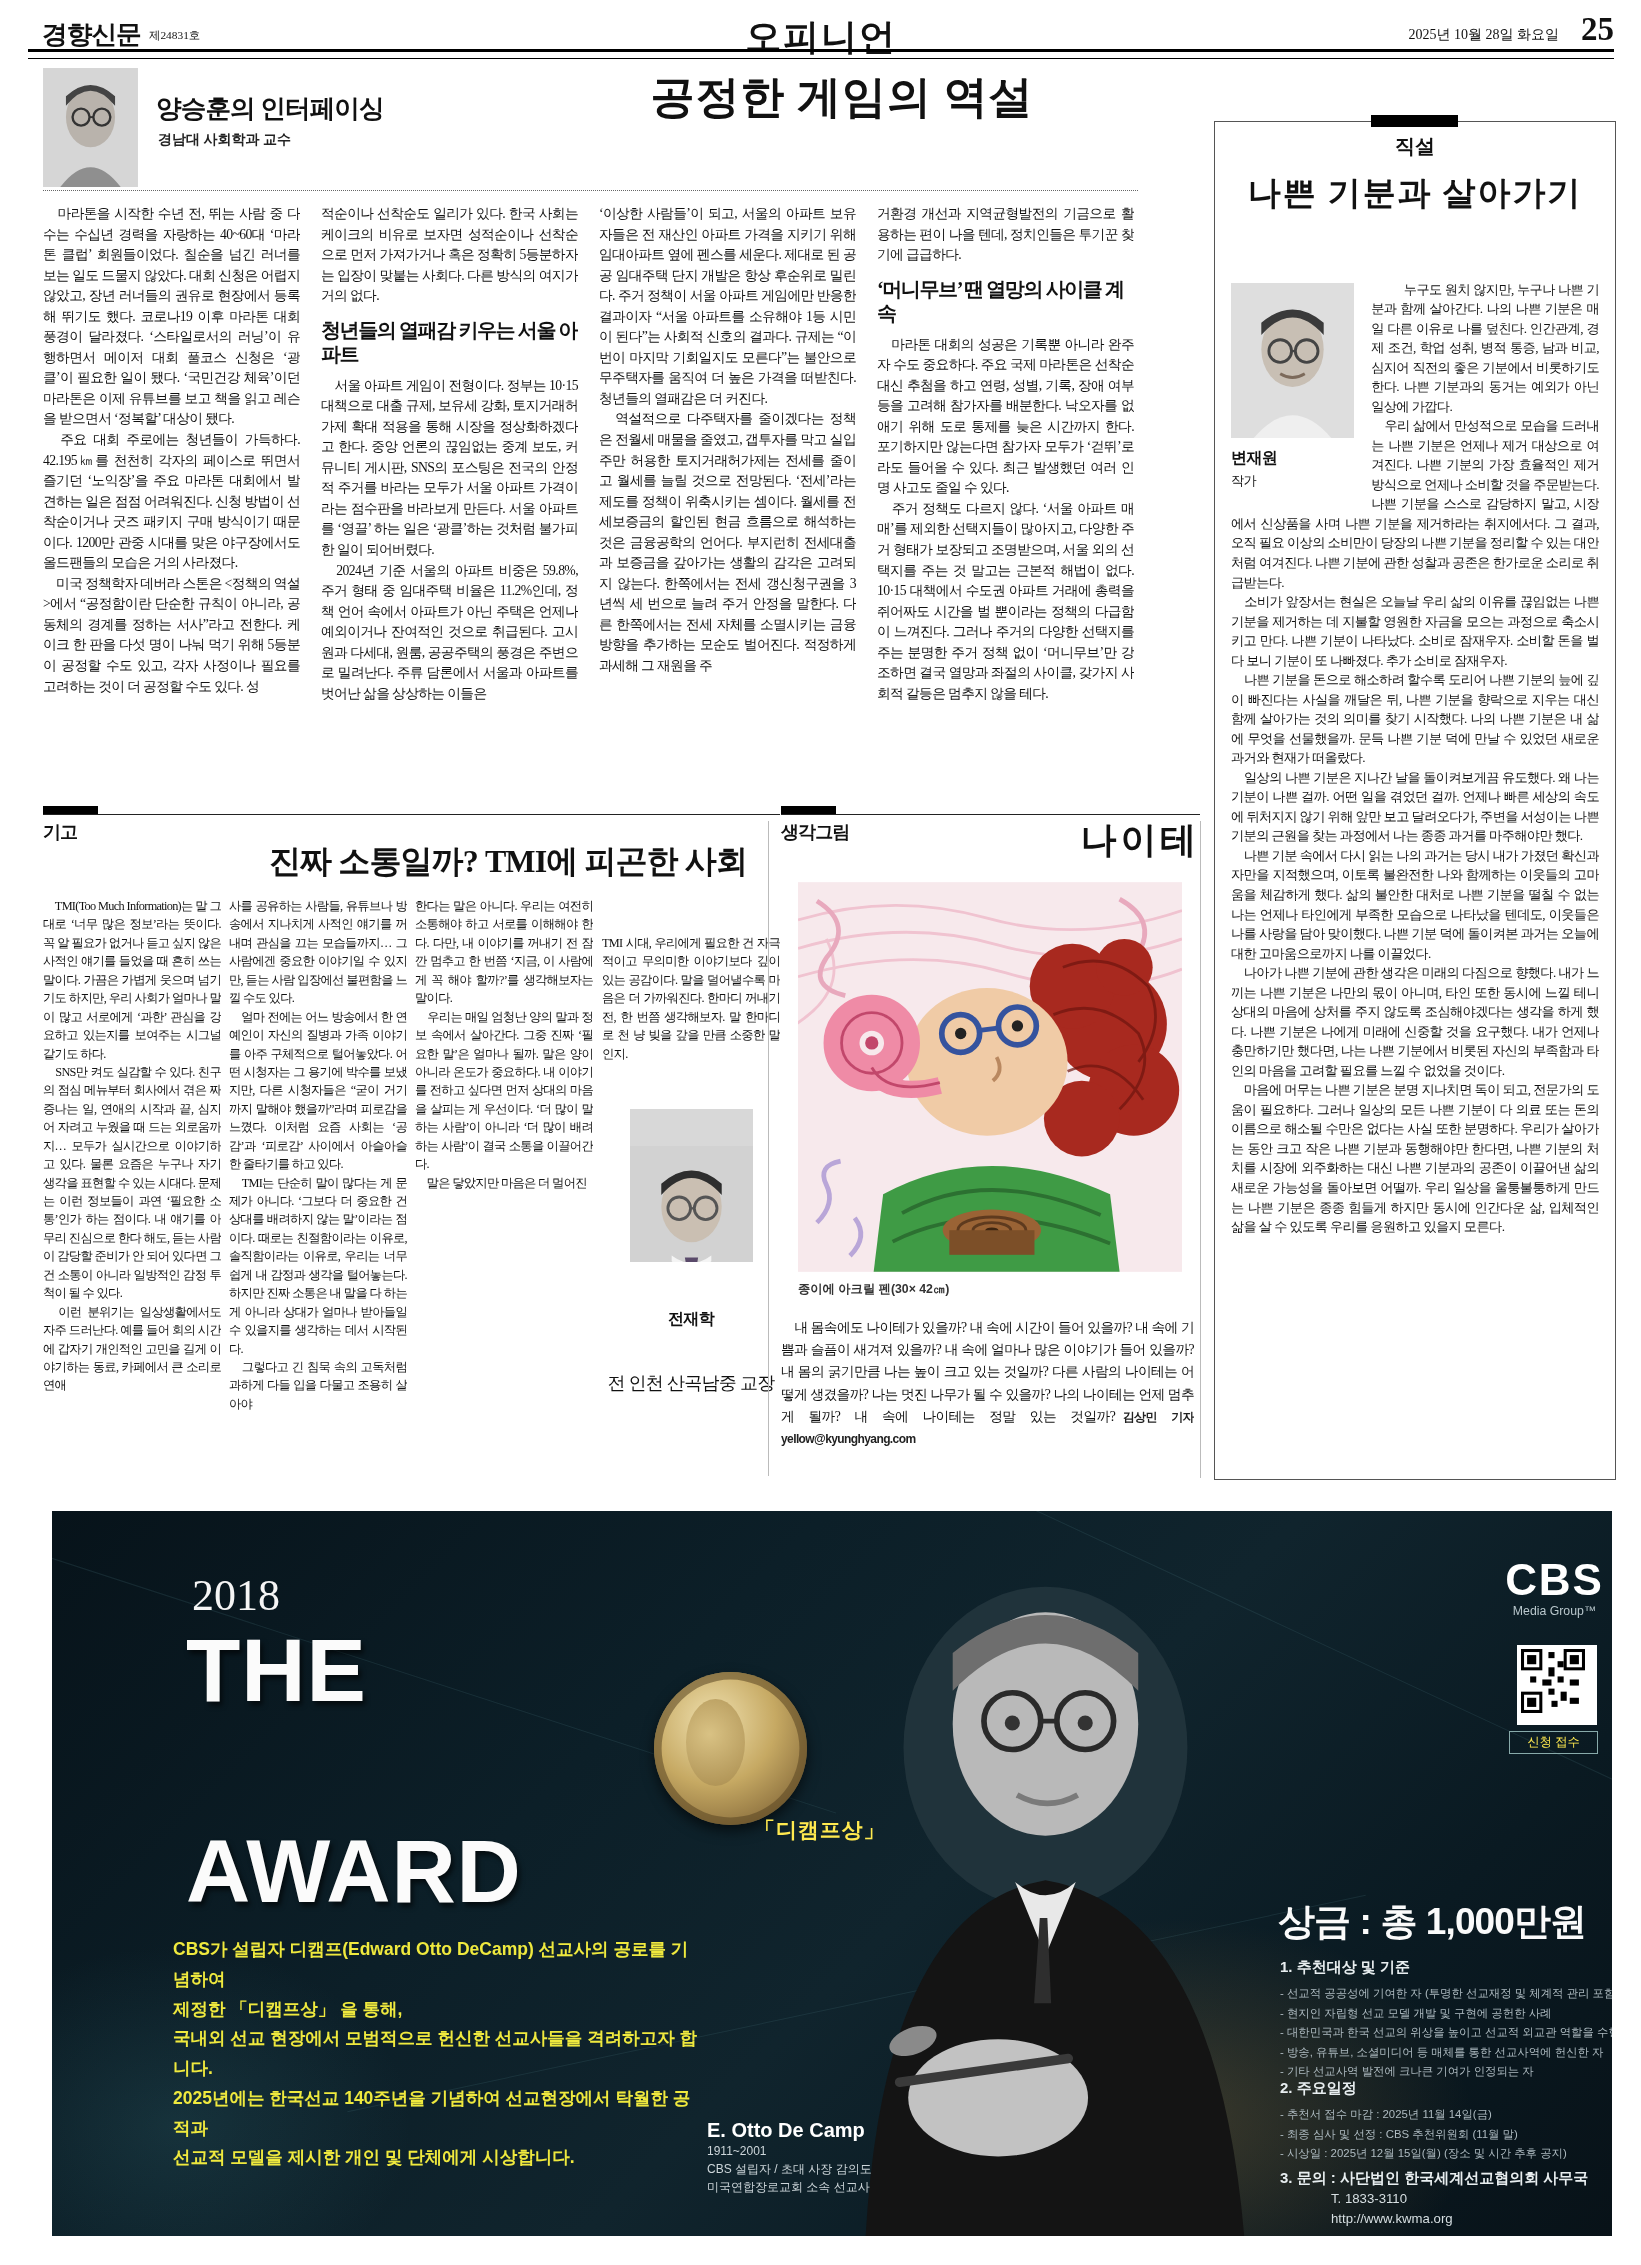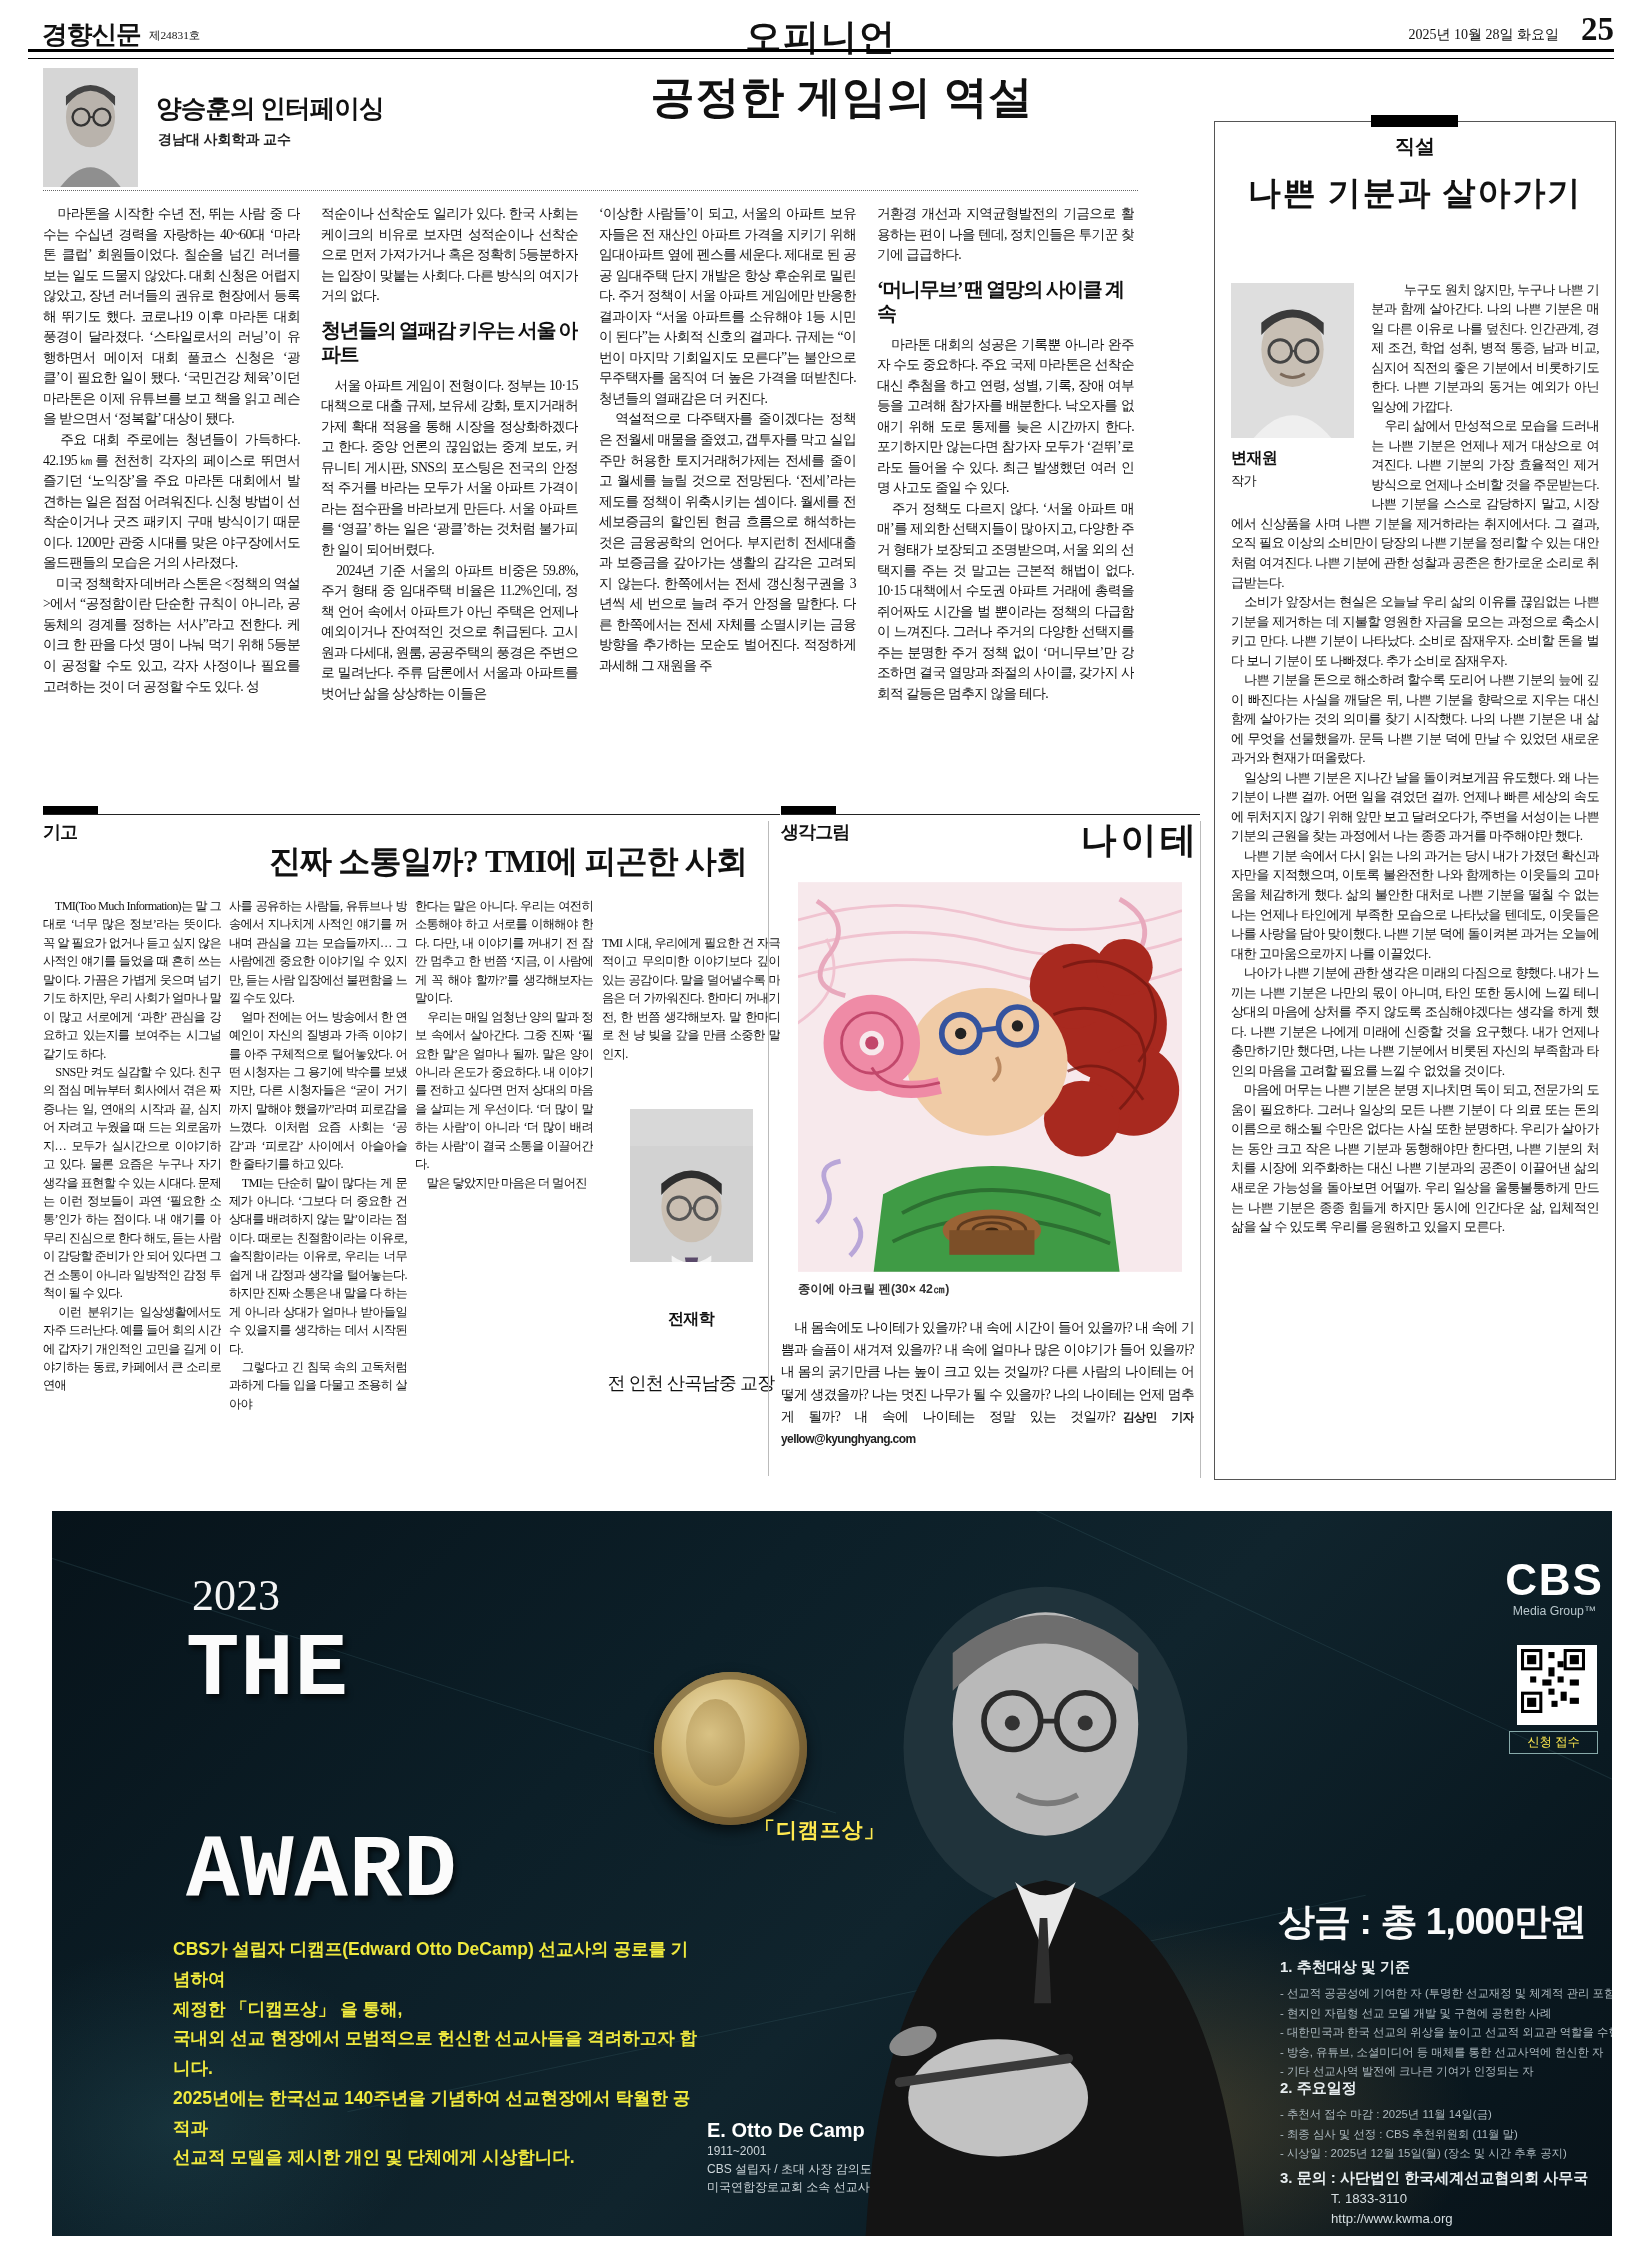--- a/index.html
+++ b/index.html
@@ -71,21 +71,21 @@
   #ad{left:52px;top:1511px;width:1560px;height:725px;overflow:hidden;color:#eee;
       background:linear-gradient(135deg,#07131a 0%,#0c1f28 34%,#10242d 55%,#0a1a22 78%,#081218 100%);
       font-family:"Liberation Sans","DejaVu Sans",sans-serif;}
   .adline{position:absolute;background:#3f6670;opacity:.25;height:0.9px;}
   #ad-glow1{left:833px;top:407px;width:587px;height:407px;border-radius:50%;
             background:radial-gradient(closest-side,rgba(150,115,60,.35),rgba(0,0,0,0));}
   #ad-glow2{left:-114px;top:435px;width:473px;height:360px;border-radius:50%;
             background:radial-gradient(closest-side,rgba(60,120,130,.22),rgba(0,0,0,0));}
   #ad-year{left:140px;top:59px;font-size:44px;font-family:"Liberation Serif",serif;color:#f5f5f5;}
   .ad-big{position:absolute;left:134px;font-size:89px;font-weight:800;letter-spacing:0.9px;color:#fbfbfb;
-          text-shadow:2.8px 3.8px 5.7px rgba(0,0,0,.6);line-height:1;font-family:Liberation Mono, monospace;}
+          text-shadow:2.8px 3.8px 5.7px rgba(0,0,0,.6);line-height:1;}
   #ad-t1{top:115px;} #ad-t2{top:216px;} #ad-t3{top:316px;}
   #ad-medal{left:602px;top:161px;width:153px;height:153px;border-radius:50%;
             background:radial-gradient(circle at 38% 32%,#efe0ae,#c6a963 45%,#8f7340 78%,#6e5730);
             box-shadow:0 5.7px 13.2px rgba(0,0,0,.6), inset 0 0 0 7.6px rgba(90,70,35,.55);}
   #ad-medal::after{content:"";position:absolute;left:32px;top:26.5px;width:59px;height:87px;border-radius:50%;
             background:radial-gradient(circle at 40% 40%,#d9c284,#a98c4e);}
   #ad-ko{left:702px;top:305px;font-size:21px;font-weight:bold;color:#ffe94f;letter-spacing:0.9px;}
   #ad-desc{left:121px;top:424px;width:530px;font-size:17.5px;font-weight:bold;color:#efe93e;
            line-height:1.7;white-space:pre-wrap;}
   #ad-portrait{left:662px;top:0;width:644px;height:725px;}
@@ -304,21 +304,21 @@
         <circle cx="392" cy="224" r="8" fill="#333"></circle>
       <path d="M320 300 Q352 318 384 300" fill="none" stroke="#7a7a7a" stroke-width="6"></path>
       <path d="M160 766 Q180 420 350 390 Q530 420 560 766 Z" fill="#141414"></path>
       <path d="M318 392 L350 470 L382 392 Q350 420 318 392 Z" fill="#e8e8e8"></path>
       <path d="M344 430 L338 520 L356 520 L352 430 Z" fill="#2e2e2e"></path>
       <ellipse cx="300" cy="620" rx="95" ry="62" fill="#c2c2c2"></ellipse>
       <rect x="190" y="586" width="190" height="10" rx="5" fill="#3a3a3a" transform="rotate(-8 285 591)"></rect>
       <ellipse cx="210" cy="560" rx="26" ry="14" fill="#8a8a8a" transform="rotate(-20 210 560)"></ellipse>
     </svg>
 
-    <div id="ad-year" class="abs">2023</div>
+    <div id="ad-year" class="abs">2018</div>
     <div id="ad-t1" class="ad-big">THE</div>
     <div id="ad-t3" class="ad-big">AWARD</div>
     <div id="ad-medal" class="abs"></div>
     <div id="ad-ko" class="abs">「디캠프상」</div>
     <div id="ad-desc" class="abs">CBS가 설립자 디캠프(Edward Otto DeCamp) 선교사의 공로를 기념하여
 제정한 「디캠프상」 을 통해,
 국내외 선교 현장에서 모범적으로 헌신한 선교사들을 격려하고자 합니다.
 2025년에는 한국선교 140주년을 기념하여 선교현장에서 탁월한 공적과
 선교적 모델을 제시한 개인 및 단체에게 시상합니다.</div>
 

